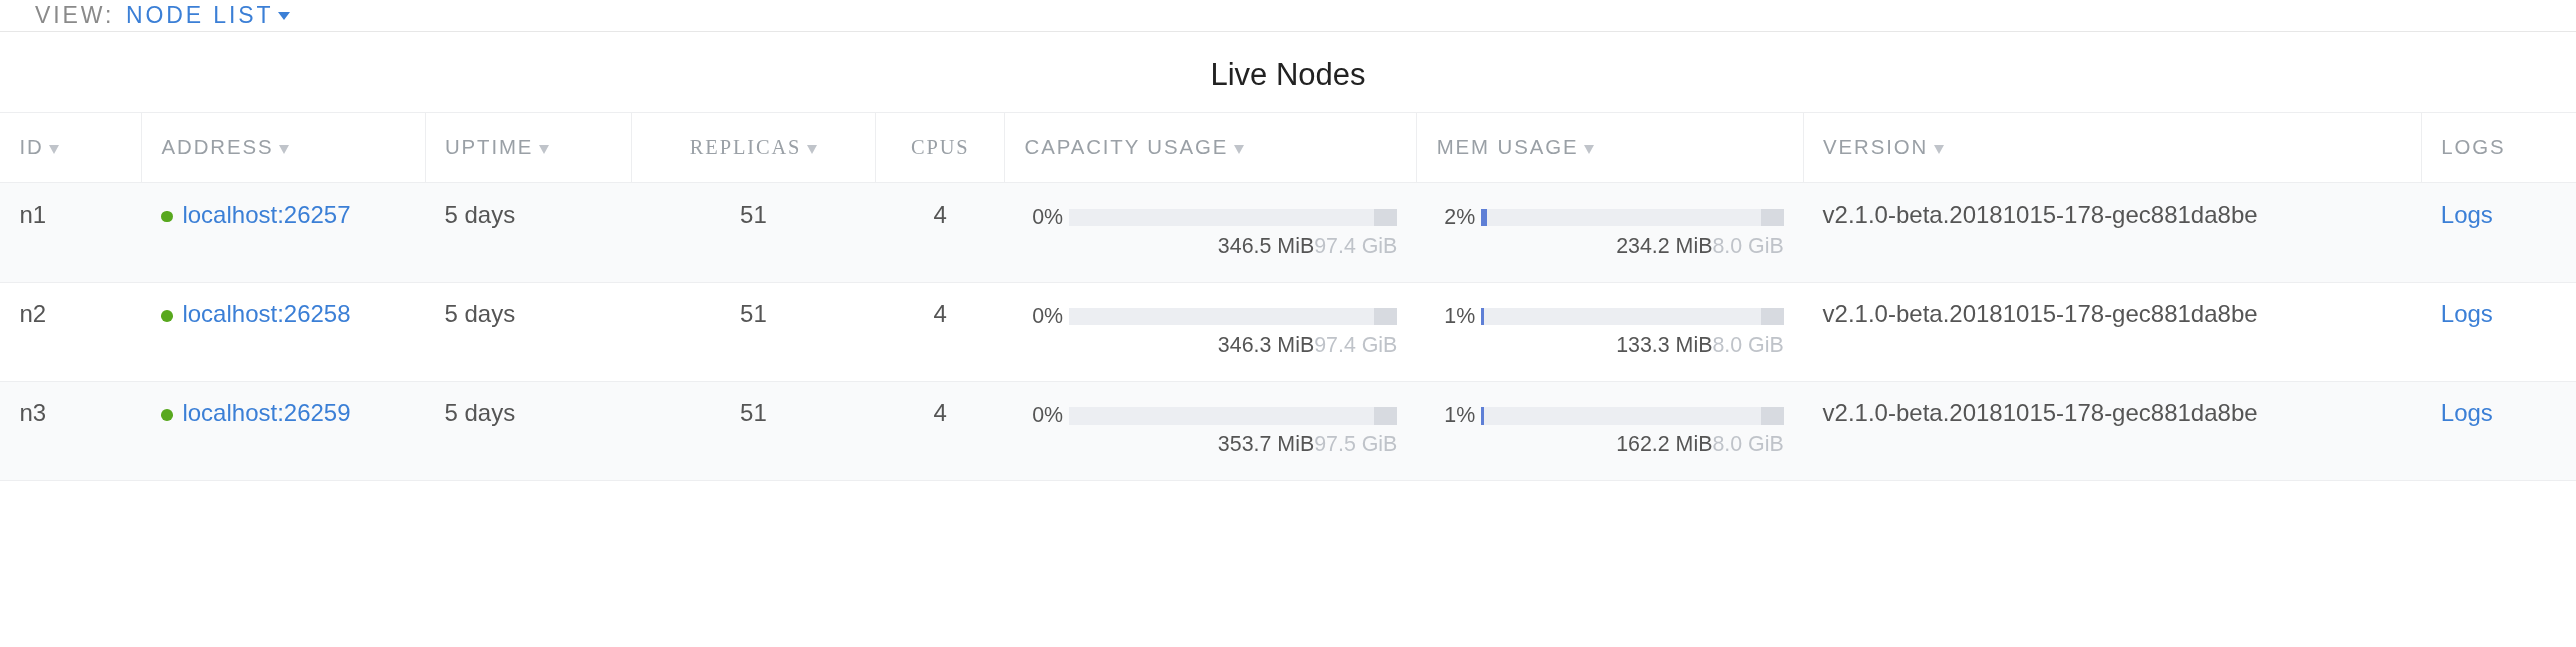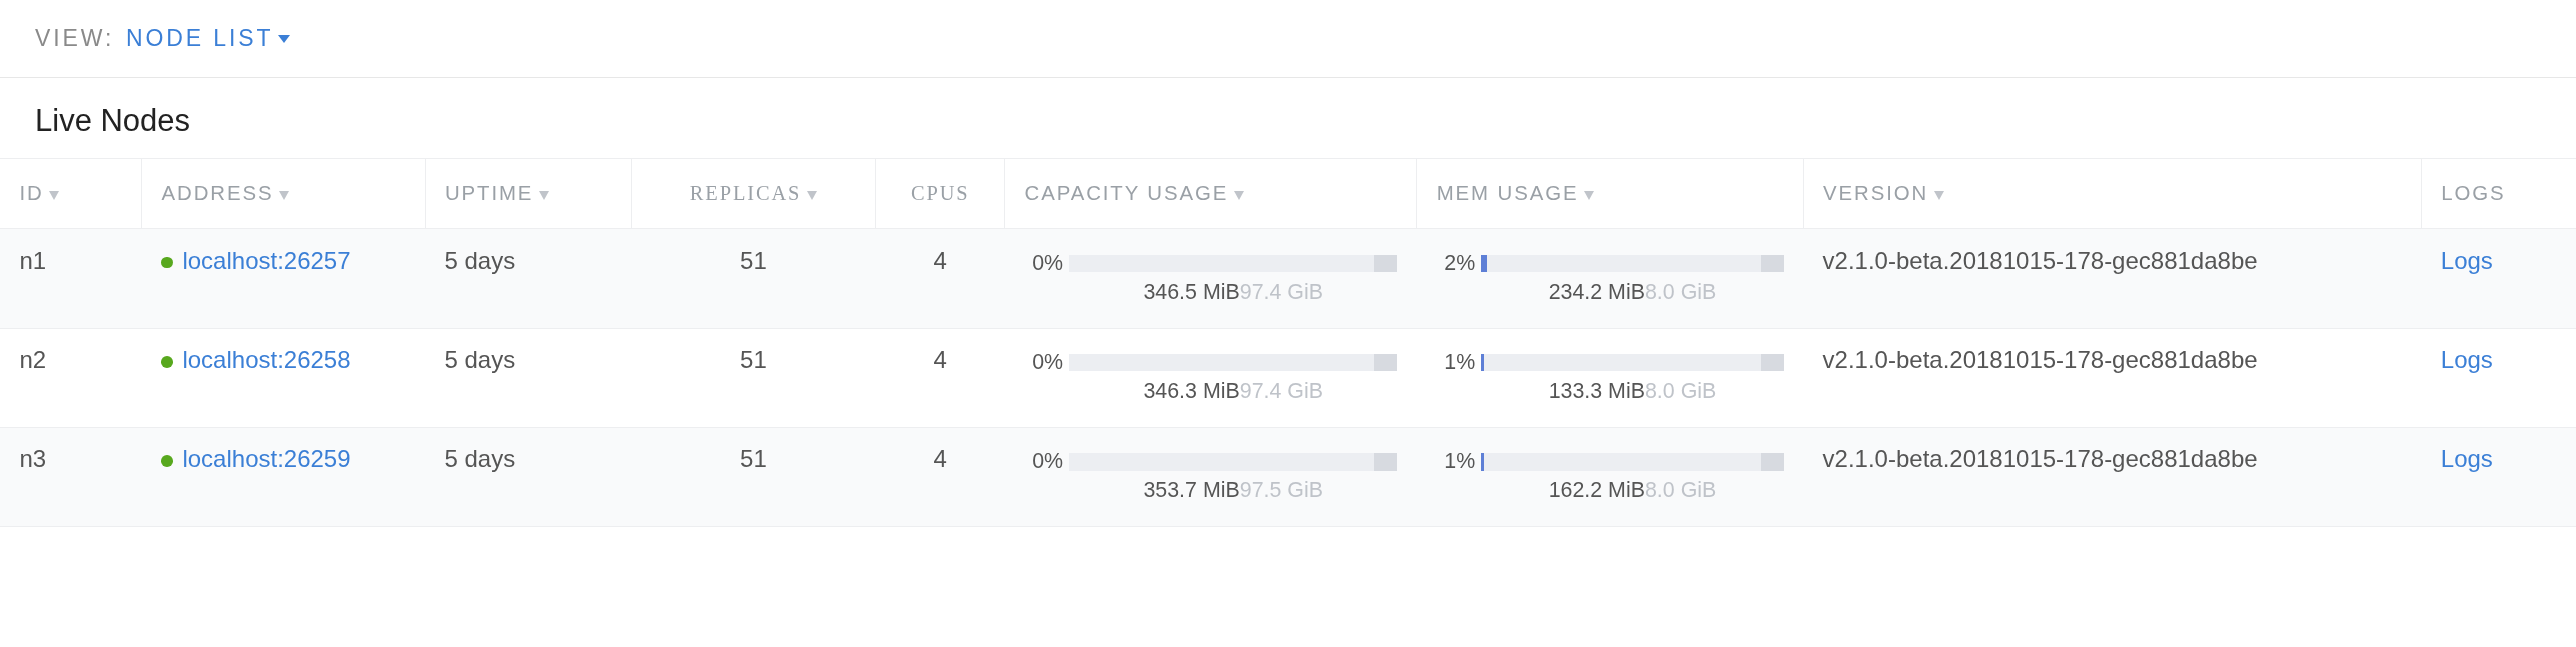--- a/index.html
+++ b/index.html
@@ -3,21 +3,21 @@
   <meta charset="utf-8">
   <style>
     * { box-sizing: border-box; margin: 0; padding: 0; }
     body {
       font-family: -apple-system, BlinkMacSystemFont, "Segoe UI", Helvetica, Arial, sans-serif;
       background: #fff;
       color: #333;
       font-size: 23px;
     }
     .view-bar {
-      padding: 25px 35px;
+      padding: 2px 35px;
       border-bottom: 1px solid #e7e7e7;
       display: flex;
       align-items: center;
       gap: 11.7px;
       text-align: center;
     }
     .view-label {
       color: #8a8a8a;
       letter-spacing: 2.9px;
       font-size: 23px;
@@ -37,20 +37,21 @@
       width: 0; height: 0;
       border-left: 6.8px solid transparent;
       border-right: 6.8px solid transparent;
       border-top: 8.7px solid #3b7fd6;
     }
     .section-title {
       padding: 25px 35px 19.4px 35px;
       font-size: 31px;
       font-weight: 400;
       color: #222;
+      text-align: center;
     }
     table {
       width: 100%;
       border-collapse: collapse;
       table-layout: fixed;
       border-radius: 28px;
     }
     thead th {
       text-align: left;
       padding: 23px 19.4px;
@@ -131,21 +132,21 @@
       width: 23px;
       background: #d7dae0;
     }
     .bar-fill {
       position: absolute;
       left: 0; top: 0; bottom: 0;
       background: #5e7fd6;
     }
     .bar-row2 {
       display: flex;
-      justify-content: center;
+      justify-content: flex-end;
       padding-left: 45px;
       padding-top: 3.9px;
     }
     .bar-used {
       font-size: 21.4px;
       color: #555;
     }
     .bar-total {
       font-size: 21.4px;
       color: #bfc3c9;

